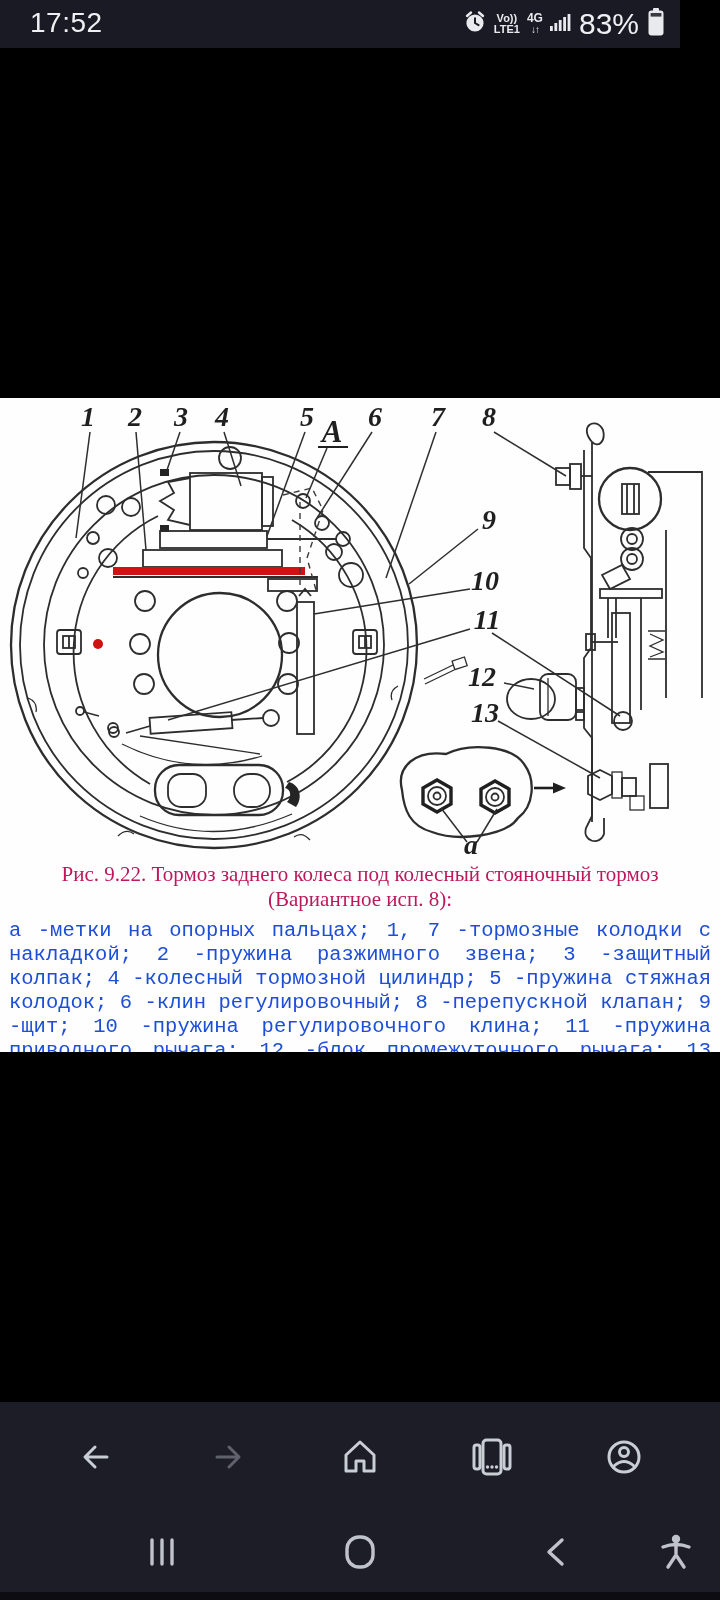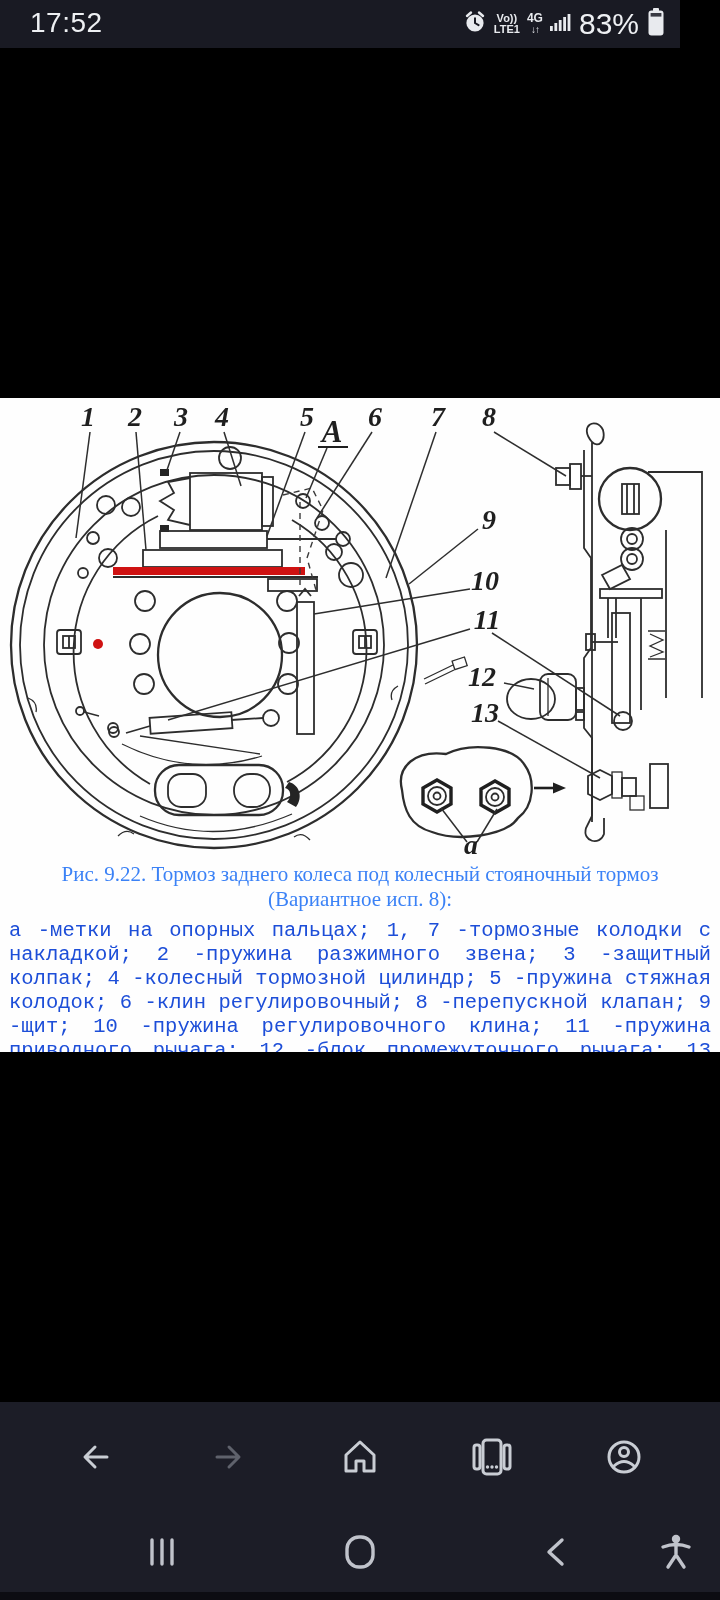--- a/index.html
+++ b/index.html
@@ -13,21 +13,21 @@
   .sb-stack{display:flex;flex-direction:column;align-items:center;line-height:11px;
             font-size:11px;font-weight:700;color:#e8eaee;}
   .sb-stack .tiny{font-size:10px;font-weight:400;letter-spacing:-1px;}
   .sb-pct{font-size:30px;font-weight:400;}
   
   .band-top{position:absolute;top:48px;left:0;width:720px;height:350px;background:#000;}
   .band-bottom{position:absolute;top:1052px;left:0;width:720px;height:350px;background:#000;}
   
   .doc{position:absolute;top:398px;left:0;width:720px;height:654px;background:#fefefe;overflow:hidden;}
   .caption{margin-top:0;text-align:center;font-family:"Liberation Serif",serif;
-           font-size:21px;line-height:25px;color:#3b82f6;}
+           font-size:21px;line-height:25px;color:#be185d;}
   .legend{margin-top:7px;padding:0 9px;text-align:justify;font-family:Liberation Mono, monospace;
           font-size:20.5px;line-height:24px;color:#1d4ed8;}
   
   svg .ln{stroke:#2d2d2d;stroke-width:1.8;fill:none;}
   svg .lnb{stroke:#2d2d2d;stroke-width:2.3;fill:none;}
   svg .thin{stroke:#2d2d2d;stroke-width:1.3;fill:none;}
   svg .ld{stroke:#2e2e2e;stroke-width:1.5;fill:none;}
   svg .dash{stroke:#3a3a3a;stroke-width:1.4;fill:none;stroke-dasharray:6 5;}
   svg .co{font-family:"Liberation Serif",serif;font-size:28px;font-style:italic;font-weight:700;
           fill:#1f1f1f;text-anchor:middle;}

